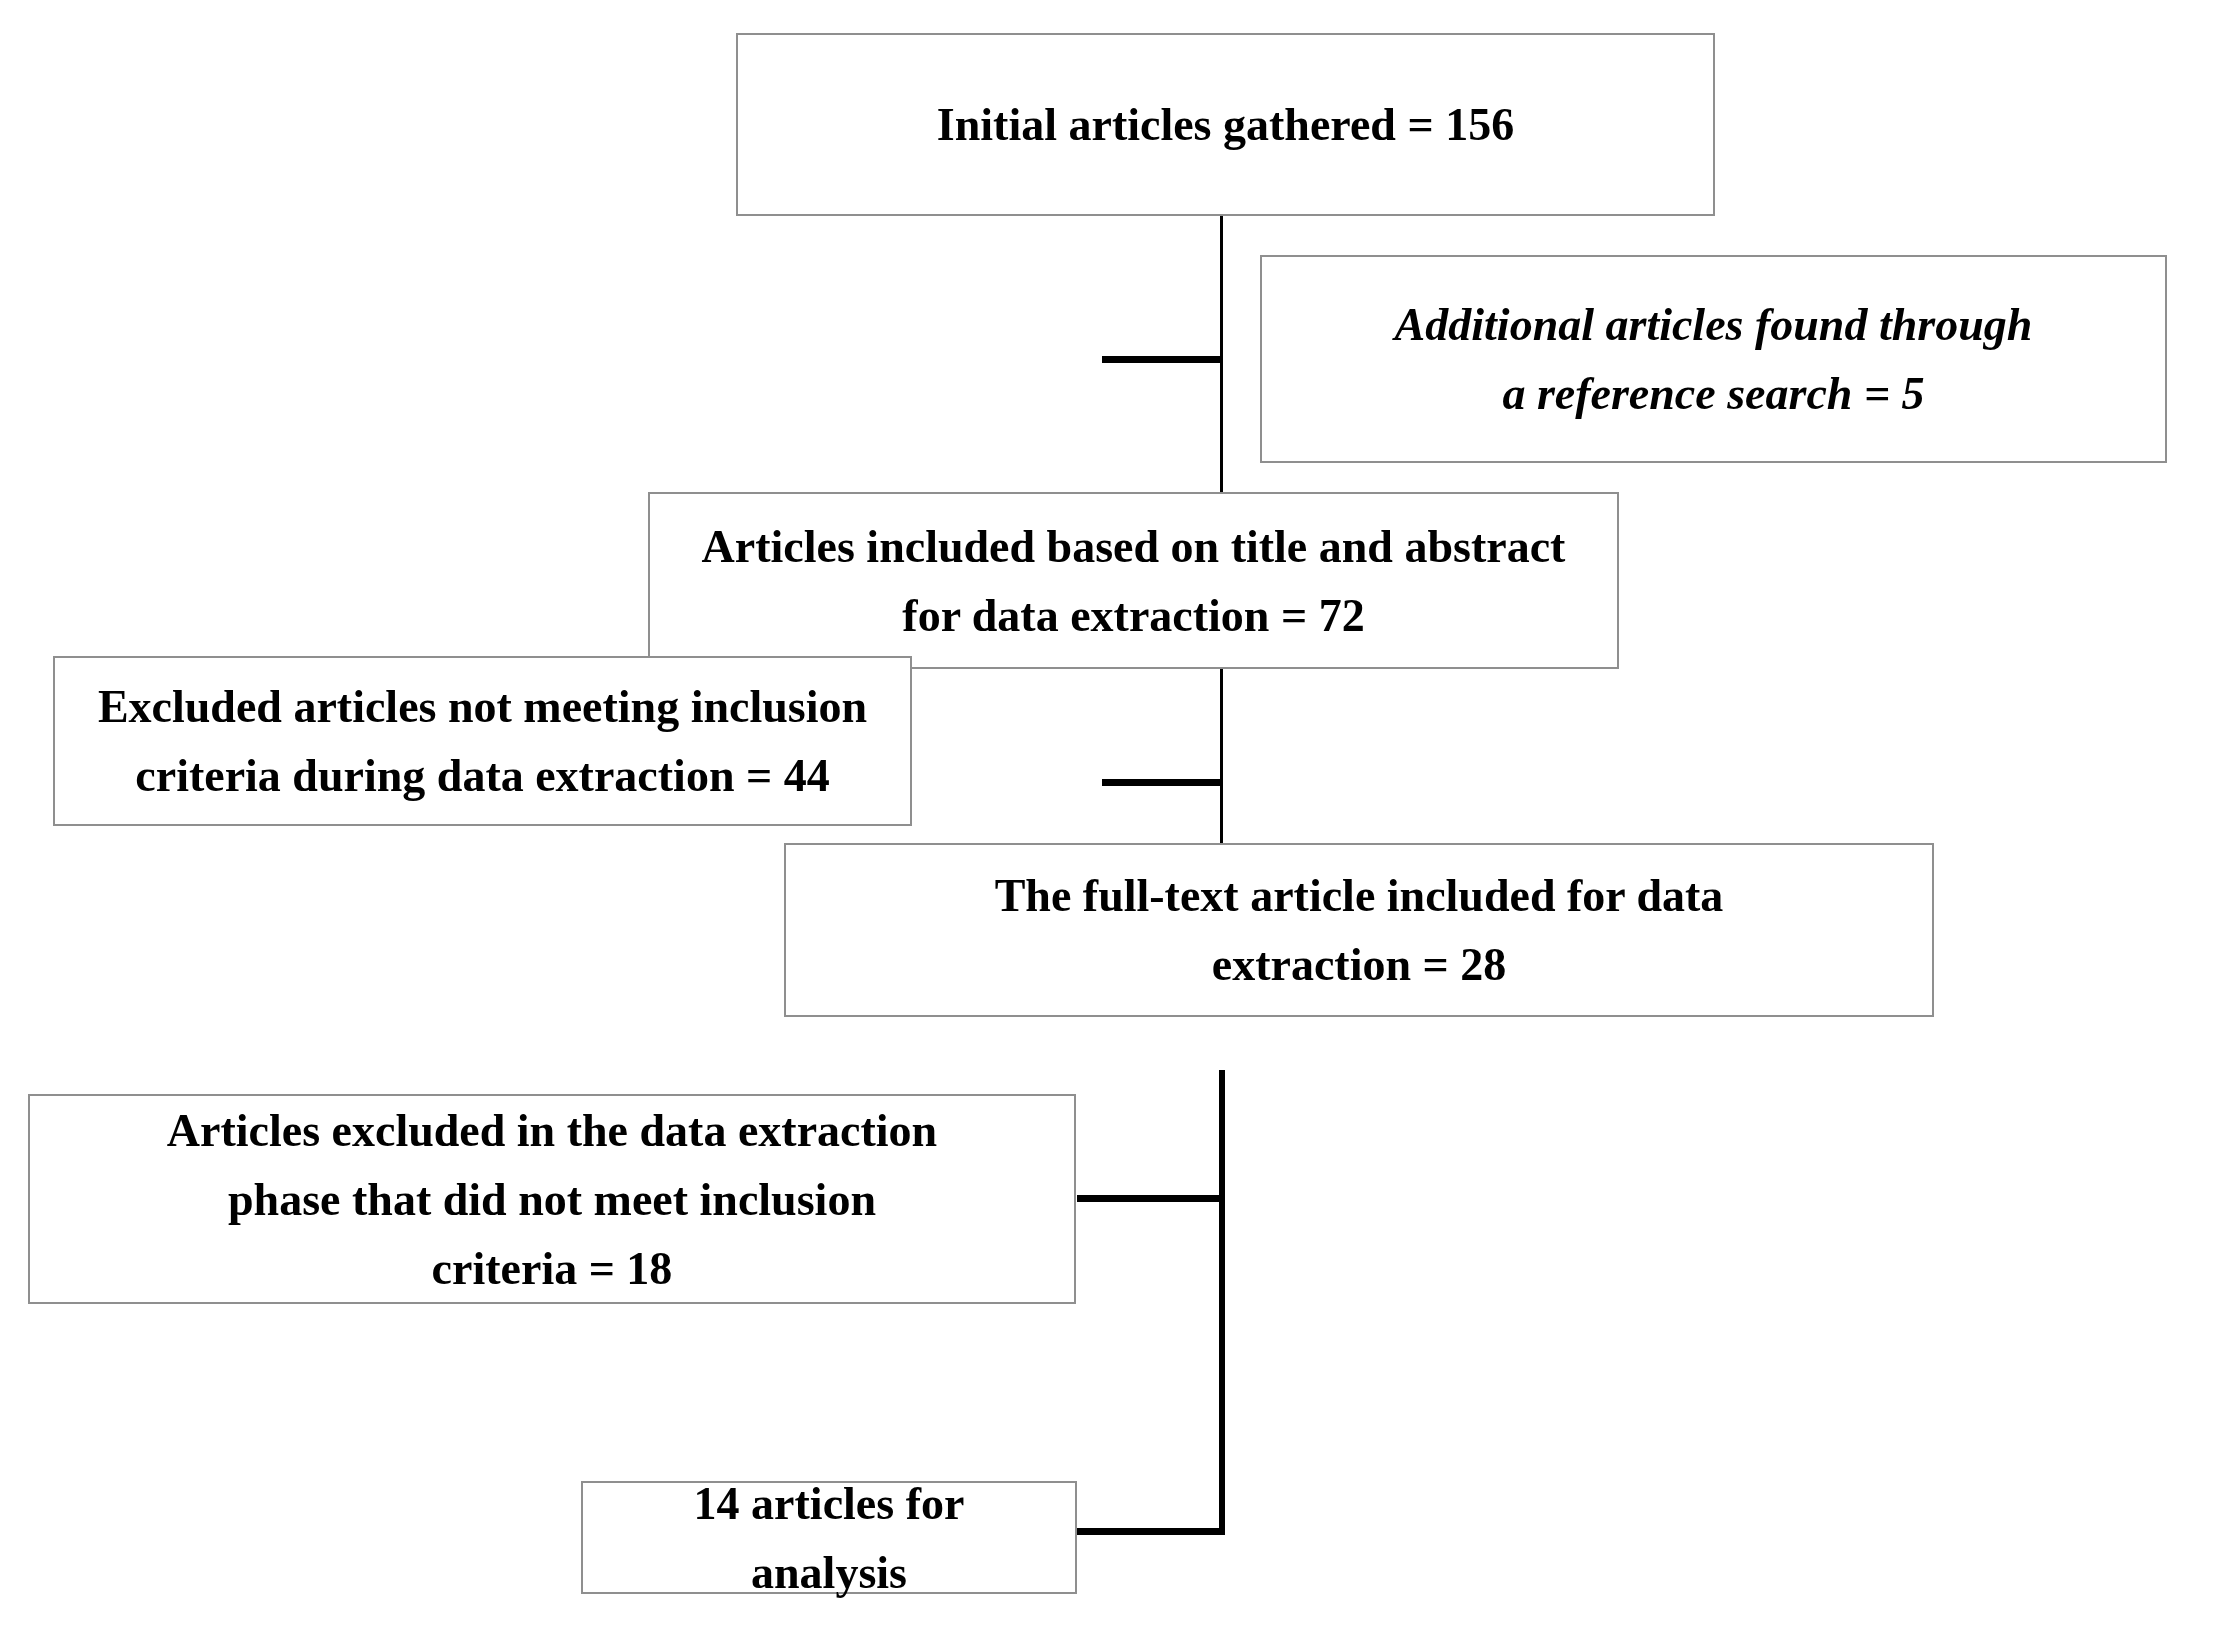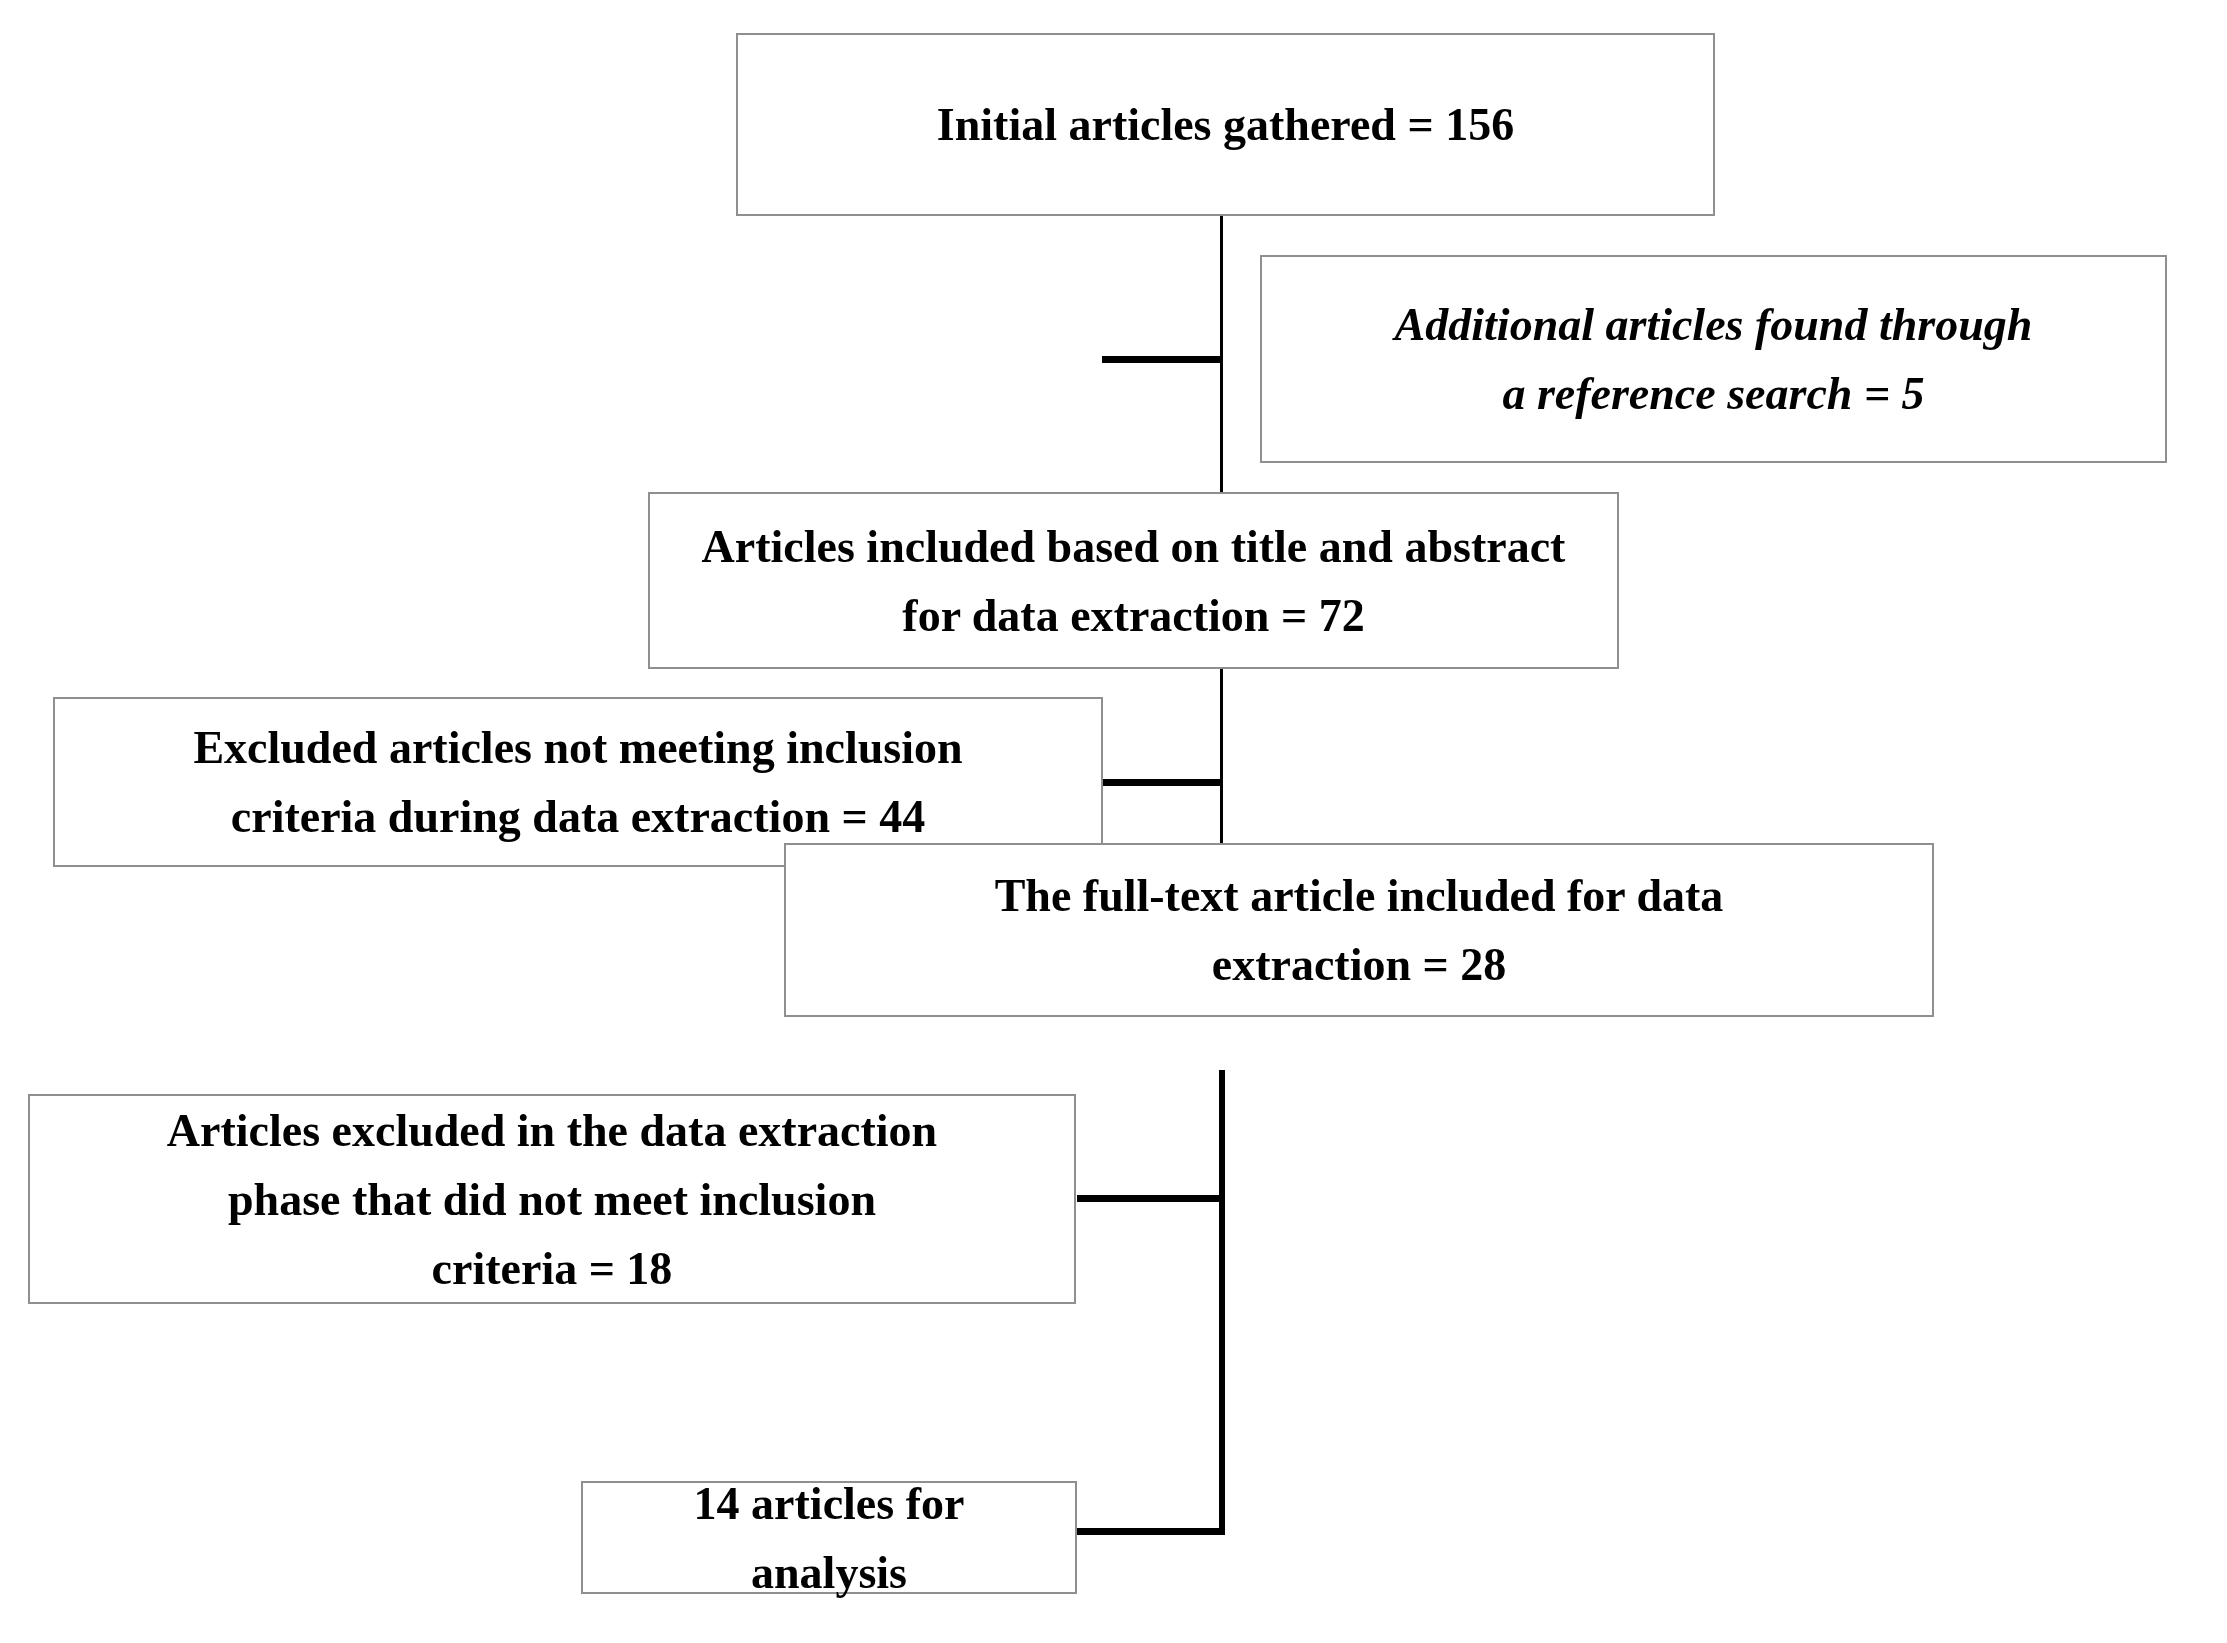--- a/index.html
+++ b/index.html
@@ -40,21 +40,21 @@
     position: absolute;
     background: var(--connector);
     z-index: 1;
   }
 
   
   .box-initial             { left: 736px; top: 33px;   width: 979px; height: 183px; align-items: center; }
   .box-duplicates          { left: 53px;   top: 255px;  width: 1050px; height: 208px; }
   .box-additional          { left: 1260px; top: 255px;  width: 907px; height: 208px; font-style: italic; }
   .box-title-abstract      { left: 648px;  top: 492px;  width: 971px; height: 177px; }
-  .box-excluded-extraction { left: 53px;   top: 697px; width: 1050px; height: 170px; }
+  .box-excluded-extraction { left: 53px;   top: 656px; width: 859px; height: 170px; }
   .box-fulltext            { left: 736px; top: 843px; width: 1150px; height: 174px; margin-left: 48px; }
   .box-excluded-phase      { left: 28px;   top: 1094px; width: 1048px; height: 210px; }
   .box-analysis            { left: 581px;  top: 1481px; width: 496px;  height: 113px; }
 
   
   .v-initial-title    { left: 1220px; top: 216px;  width: 2.8px;   height: 276px; }
   .h-duplicates       { left: 1102px; top: 356px;  width: 118px; height: 7px;  }
   .v-title-fulltext   { left: 1220px; top: 669px;  width: 2.8px;   height: 227px; }
   .h-excluded-extract { left: 1102px; top: 779px; width: 118px; height: 7px;  }
   .v-fulltext-elbow   { left: 1219px; top: 1070px; width: 6.2px;   height: 465px; }

